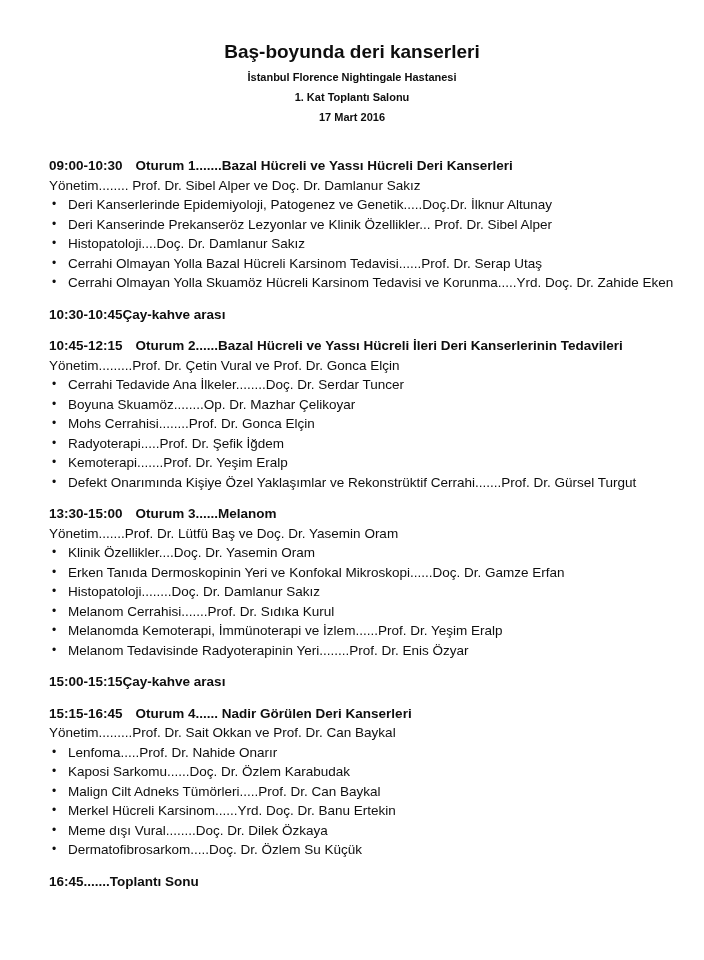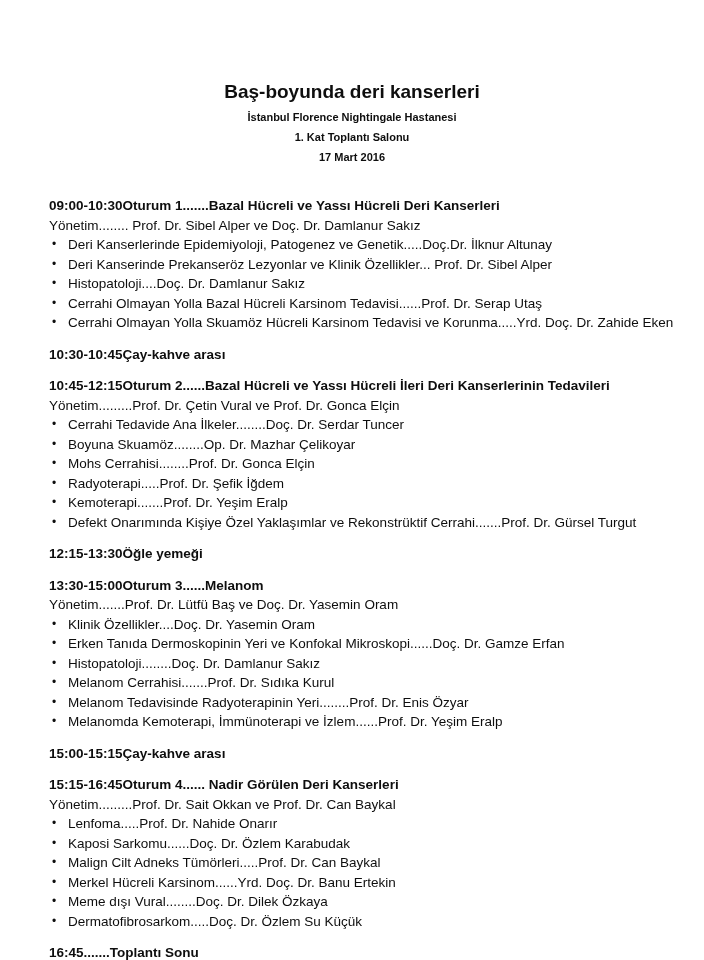--- a/index.html
+++ b/index.html
@@ -16,36 +16,35 @@
   .doc {
     box-sizing: border-box;
     width: 704px;
     height: 960px;
     padding: 40px 30px 0 49px;
   }
   .doc-header {
     text-align: center;
     margin-bottom: 29px;
     margin-right: 19px; 
-    margin-top: 40px;
   }
   .main-title {
     font-size: 19px;
     font-weight: bold;
     line-height: 24px;
     margin-bottom: 3px;
   }
   .sub-title {
     font-size: 11px;
     font-weight: bold;
     line-height: 20px;
   }
   .block { margin-bottom: 12px; }
   .head-line { font-weight: bold; }
-  .head-line .time { }
+  .head-line .time { margin-right: 13px; }
   .mgmt { font-weight: normal; white-space: pre-wrap; }
   ul.items {
     margin: 0;
     padding: 0;
     list-style: none;
   }
   ul.items li {
     position: relative;
     padding-left: 19px;
   }
@@ -101,38 +100,33 @@
     <ul class="items">
       <li><span>Cerrahi Tedavide Ana İlkeler........Doç. Dr. Serdar Tuncer</span></li>
       <li><span>Boyuna Skuamöz........Op. Dr. Mazhar Çelikoyar</span></li>
       <li><span>Mohs Cerrahisi........Prof. Dr. Gonca Elçin</span></li>
       <li><span>Radyoterapi.....Prof. Dr. Şefik İğdem</span></li>
       <li><span>Kemoterapi.......Prof. Dr. Yeşim Eralp</span></li>
       <li><span>Defekt Onarımında Kişiye Özel Yaklaşımlar ve Rekonstrüktif Cerrahi.......Prof. Dr. Gürsel Turgut</span></li>
     </ul>
   </section>
 
-  <section class="block">
-    <div class="break-line">
-      <span class="time">12:15-13:30</span><span>Öğle yemeği</span>
-    </div>
-  </section>
 
   <section class="block">
     <div class="head-line">
       <span class="time">13:30-15:00</span><span>Oturum 3......Melanom</span>
     </div>
     <div class="mgmt">Yönetim.......Prof. Dr. Lütfü Baş ve Doç. Dr. Yasemin Oram</div>
     <ul class="items">
       <li><span>Klinik Özellikler....Doç. Dr. Yasemin Oram</span></li>
       <li><span>Erken Tanıda Dermoskopinin Yeri ve Konfokal Mikroskopi......Doç. Dr. Gamze Erfan</span></li>
       <li><span>Histopatoloji........Doç. Dr. Damlanur Sakız</span></li>
       <li><span>Melanom Cerrahisi.......Prof. Dr. Sıdıka Kurul</span></li>
+      <li><span>Melanomda Kemoterapi, İmmünoterapi ve İzlem......Prof. Dr. Yeşim Eralp</span></li>
       <li><span>Melanom Tedavisinde Radyoterapinin Yeri........Prof. Dr. Enis Özyar</span></li>
-      <li><span>Melanomda Kemoterapi, İmmünoterapi ve İzlem......Prof. Dr. Yeşim Eralp</span></li>
     </ul>
   </section>
 
   <section class="block">
     <div class="break-line">
       <span class="time">15:00-15:15</span><span>Çay-kahve arası</span>
     </div>
   </section>
 
   <section class="block">

